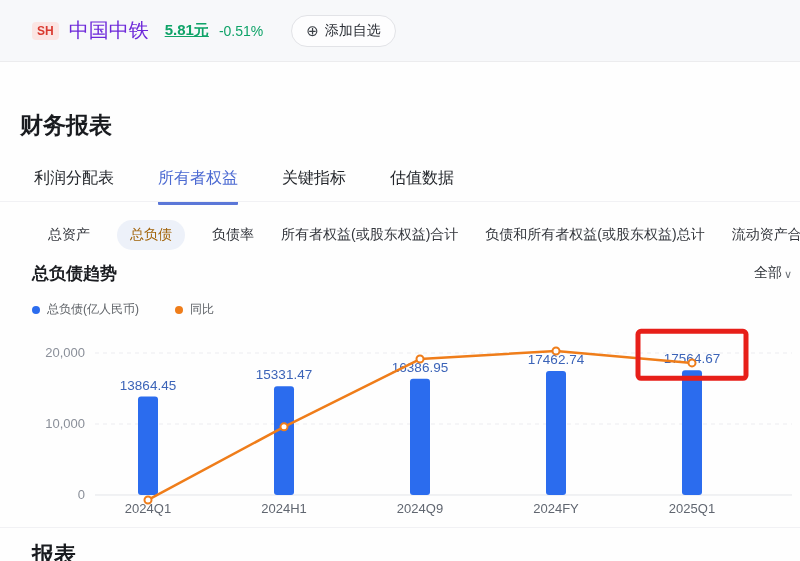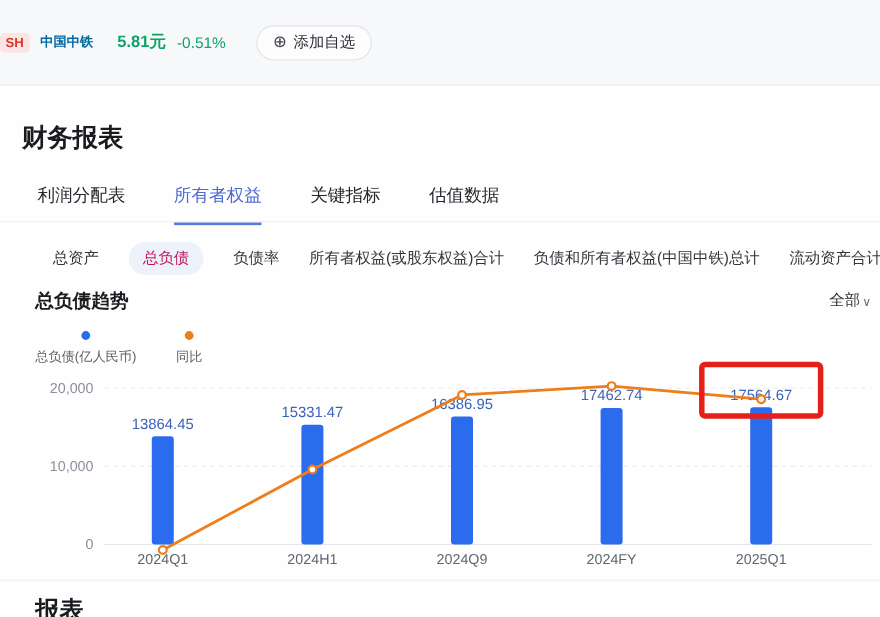--- a/index.html
+++ b/index.html
@@ -3,53 +3,53 @@
 <meta charset="utf-8">
 <style>
   html,body{margin:0;padding:0;background:#e9e9e9;}
   .page{
     position:relative;width:800px;height:561px;overflow:hidden;
     background:#fefefe;font-family:"Liberation Sans","DejaVu Sans",sans-serif;
     -webkit-font-smoothing:antialiased;
   }
   
   .topbar{
-    position:absolute;left:0;top:0;width:800px;height:78px;
+    position:absolute;left:0;top:0;width:800px;height:62px;
     background:#f7f8fa;border-bottom:1px solid #ececee;
-    display:flex;align-items:center;box-sizing:border-box;gap:10px;
+    display:flex;align-items:center;padding-left:32px;box-sizing:border-box;gap:10px;
   }
   .sh-badge{background:#fbe5e3;color:#d93a30;font-size:12px;font-weight:bold;
     padding:2px 5px;border-radius:4px;line-height:14px;}
-  .stock-name{font-size:12px;font-weight:bold;color:#0369a1;}
-  .stock-price{font-size:15px;font-weight:bold;color:#0fa368;margin-left:12px;}
+  .stock-name{font-size:20px;font-weight:normal;color:#6d28d9;}
+  .stock-price{font-size:15px;font-weight:bold;color:#0fa368;margin-left:6px;text-decoration:underline;}
   .stock-change{font-size:14px;color:#0fa368;}
   .add-btn{margin-left:18px;display:flex;align-items:center;gap:6px;
     border:1px solid #e2e3e7;background:#fdfdfe;border-radius:17px;
     padding:6px 14px;font-size:14px;color:#2b2f36;cursor:pointer;}
   .add-btn .plus{font-size:15px;color:#3a3f46;line-height:1;}
   
   .fin-title{position:absolute;left:20px;top:110px;font-size:23px;font-weight:bold;color:#191b1f;}
   
   .tabs{position:absolute;left:34px;top:168px;display:flex;gap:44px;font-size:16px;color:#24272c;}
   .tab{padding-bottom:13px;cursor:pointer;white-space:nowrap;}
   .tab.active{color:#4c6ad2;border-bottom:3px solid #5b77d8;border-radius:1px;}
   .tabs-divider{position:absolute;left:0;top:201px;width:800px;height:1px;background:#f1f1f4;}
   
   .subtabs{position:absolute;left:48px;top:220px;width:766px;display:flex;gap:27px;
     align-items:center;font-size:14px;color:#33363c;white-space:nowrap;overflow:hidden;}
   .subtab{cursor:pointer;padding:6px 0;}
-  .subtab.active{background:#edf1f9;color:#be185d;padding:6px 13px;border-radius:16px;}
+  .subtab.active{background:#edf1f9;color:#a16207;padding:6px 13px;border-radius:16px;}
   
   .chart-title{position:absolute;left:32px;top:262px;font-size:17px;font-weight:bold;color:#1a1c20;}
   .range-select{position:absolute;right:8px;top:264px;display:flex;align-items:center;gap:2px;
     font-size:14px;color:#2e3238;cursor:pointer;}
   .range-select .chev{font-size:11px;color:#6a6f76;margin-top:2px;}
   
   .legend{position:absolute;left:32px;top:301px;display:flex;gap:36px;align-items:center;}
-  .legend-item{display:flex;align-items:center;gap:7px;font-size:12px;color:#5f6368;cursor:pointer;flex-direction:column;}
+  .legend-item{display:flex;align-items:center;gap:7px;font-size:12px;color:#5f6368;cursor:pointer;}
   .legend-dot{width:8px;height:8px;border-radius:50%;}
   
   .chart-wrap{position:absolute;left:0;top:325px;width:800px;height:200px;}
   
   .bottom-divider{position:absolute;left:0;top:527px;width:800px;height:1px;background:#f1f1f4;}
   .bottom-title{position:absolute;left:32px;top:540px;font-size:22px;font-weight:bold;color:#191b1f;}
 </style>
 </head>
 <body>
 
@@ -74,21 +74,21 @@
       <div class="tab">关键指标</div>
       <div class="tab">估值数据</div>
     </nav>
   <div class="tabs-divider"></div>
 
   <div class="subtabs">
       <div class="subtab">总资产</div>
       <div class="subtab active">总负债</div>
       <div class="subtab">负债率</div>
       <div class="subtab">所有者权益(或股东权益)合计</div>
-      <div class="subtab">负债和所有者权益(中国中铁)总计</div>
+      <div class="subtab">负债和所有者权益(或股东权益)总计</div>
       <div class="subtab">流动资产合计</div>
     </div>
 
   <div class="chart-title">总负债趋势</div>
   <div class="range-select">
     <span>全部</span>
     <span class="chev">∨</span>
   </div>
 
   <div class="legend">

